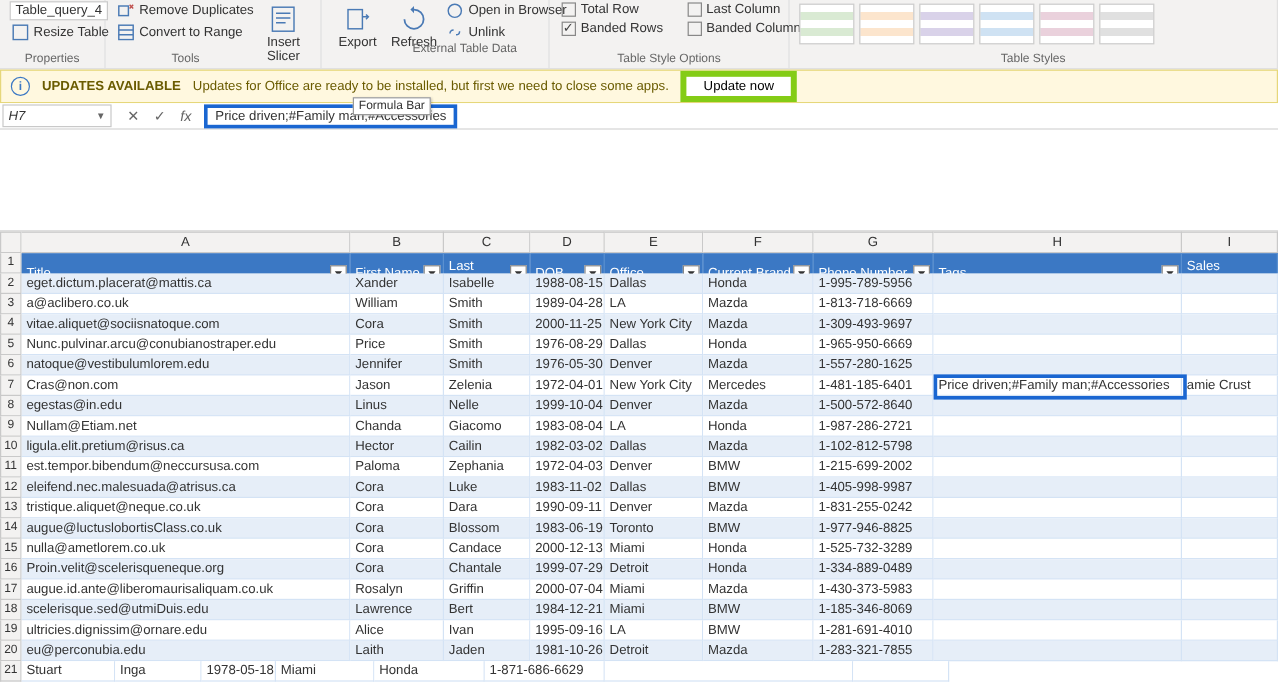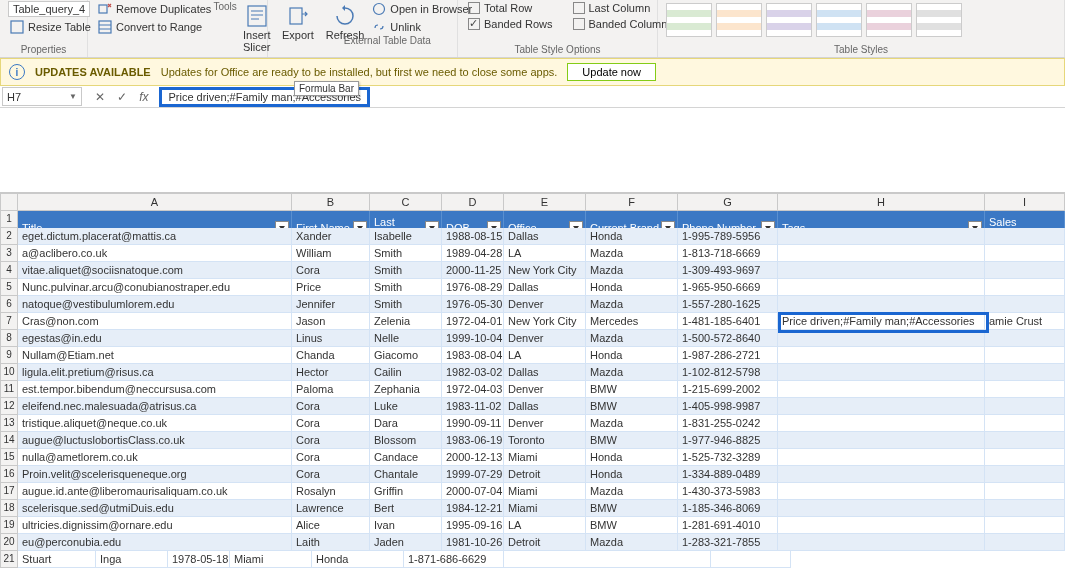--- a/index.html
+++ b/index.html
@@ -16,25 +16,25 @@
   .ribbon-small-icon { width: 14px; height: 14px; display:inline-flex; align-items:center; justify-content:center; flex-shrink:0; }
   .cb { width: 12px; height: 12px; border: 1px solid #888; display: inline-block; position: relative; flex-shrink:0;}
   .cb.checked::after { content:"✓"; position:absolute; top:-2px; left:0; font-size:11px; color:#444;}
   .styles-gallery { display: flex; gap: 4px; align-items: flex-start; padding-top:2px;}
   .style-swatch { width: 46px; height: 34px; border: 1px solid #ccc; }
   
   
   .update-bar { background: #fff8df; border: 1px solid #e6d77a; height: 28px; display:flex; align-items:center; padding: 0 8px; gap: 10px; font-size: 11px;}
   .update-title { font-weight: 600; color: #6a5b00;}
   .update-msg { color: #6a5b00;}
-  .update-btn { border: 1px solid #84cc16; background: #fff; padding: 2px 14px; cursor:pointer; font-size:11px;}
+  .update-btn { border: 5px solid #84cc16; background: #fff; padding: 2px 14px; cursor:pointer; font-size:11px;}
   
   
   .fbar { display:flex; align-items:stretch; border-bottom:1px solid #d4d4d4; height: 22px; background:#fff;}
-  .namebox { width: 80px; border:1px solid #c9c9c9; display:flex; align-items:center; justify-content:space-between; padding:0 4px; margin: 1px 2px; font-size:11px;}
+  .namebox { width: 91px; border:1px solid #c9c9c9; display:flex; align-items:center; justify-content:space-between; padding:0 4px; margin: 1px 2px; font-size:11px;font-style:italic;}
   .fbar-btns { display:flex; align-items:center; gap:6px; padding: 0 8px;}
   .fbar-btn { color:#666; cursor:pointer; padding: 2px 3px; font-size:12px;}
   .fbar-input-wrap { flex:1; position:relative; display:flex; align-items:center;}
   .fbar-input { border:3px solid #1a66d1; padding: 1px 6px; font-size:11px; min-width: 210px; height: 20px; display:flex; align-items:center;}
   .fbar-space { height: 85px; border-bottom: 1px solid #c9c9c9;}
   .fbar-tooltip { position:absolute; top: 81px; left: 294px; background:#fff; border:1px solid #999; padding: 1px 4px; font-size: 10px; box-shadow: 1px 1px 2px rgba(0,0,0,0.2);}
   
   
   .grid-wrap { position:relative; }
   .col-headers { display:flex; height:18px; font-size:11px; color:#333; }
@@ -81,21 +81,21 @@
               <rect x="1" y="1" width="12" height="12" class="icon-box"></rect>
             </svg>
           </span>
         <span>Resize Table</span>
       </div>
     </div>
     <div class="ribbon-group-label">Properties</div>
   </div>
 
   <div class="ribbon-group" style="width:180px;flex-direction:row;align-items:stretch">
-    <div style="display:flex;flex-direction:row;justify-content:space-between;flex:1">
+    <div style="display:flex;flex-direction:column;justify-content:space-between;flex:1">
       <div class="ribbon-stack">
         <div class="ribbon-item">
           <span class="ribbon-small-icon">
               <svg width="14" height="14">
                 <rect x="1" y="3" width="8" height="8" class="icon-box"></rect>
                 <path d="M10 2 L13 5 M13 2 L10 5" stroke="#c0504d" stroke-width="1.2"></path>
               </svg>
             </span>
           <span>Remove Duplicates</span>
         </div>

